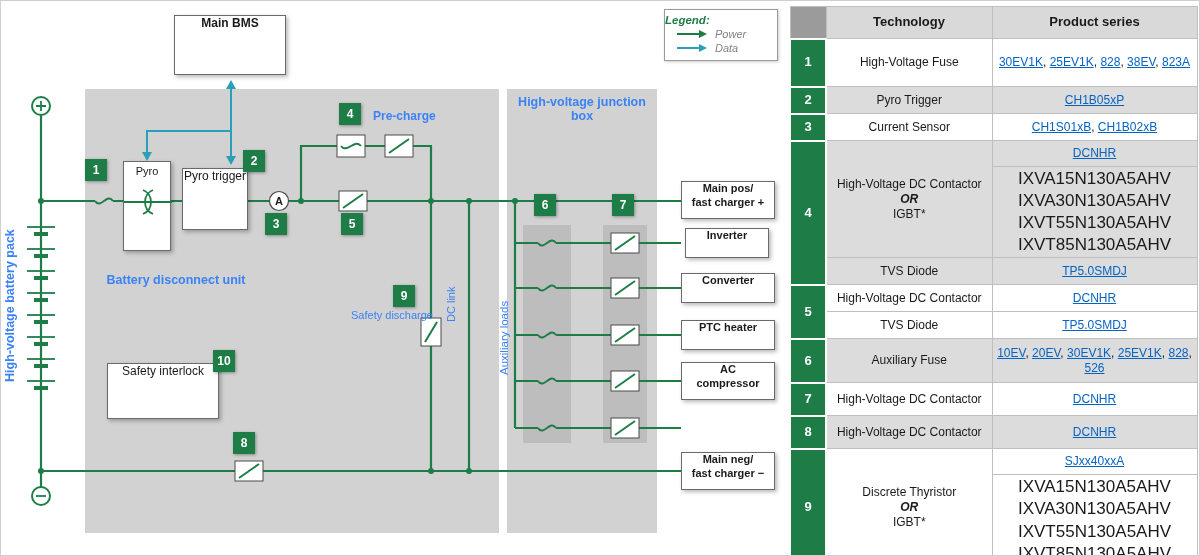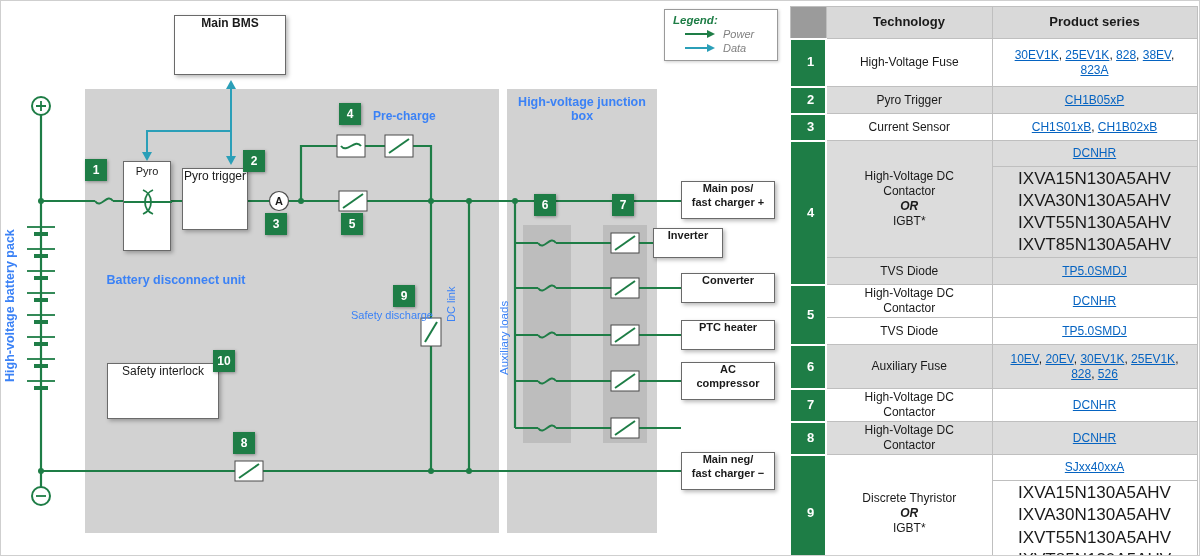--- a/index.html
+++ b/index.html
@@ -33,30 +33,30 @@
   .bold{font-weight:bold}
   .ctr{text-align:center}
   .vlabel{writing-mode:vertical-rl;transform:rotate(180deg);text-align:center}
 
   .pyrobox{padding:0}
   .pyrobox .pname{position:absolute;top:3px;left:0;right:0;text-align:center;font-size:11px}
   .pyrobox svg{position:absolute;left:0;top:0}
 
   
   .legend{position:absolute;z-index:4;background:#fff;border:1px solid #9a9a9a;
-          box-shadow:1px 1px 3px rgba(0,0,0,.2);padding:4px 8px;font-size:11px}
+          box-shadow:1px 1px 3px rgba(0,0,0,.2);padding:4px 0;font-size:11px}
   .legend .ltitle{font-weight:bold;font-style:italic;color:var(--green);font-size:11.5px;margin-bottom:2px}
   .legend .lrow{display:flex;align-items:center;gap:6px;margin:2px 0 2px 10px}
   .legend .ltxt{font-style:italic;color:#808080}
 
   
   .rtable{position:absolute;left:788px;top:5px;width:407px;height:546px;z-index:3}
   table{width:100%;height:100%;border-collapse:collapse;table-layout:fixed;font-size:12px;color:#1a1a1a}
   col.c-num{width:36px} col.c-tech{width:166px} col.c-prod{width:205px}
-  th,td{border:1px solid #bfbfbf;text-align:center;vertical-align:middle;padding:1px 16px;line-height:1.25}
+  th,td{border:1px solid #bfbfbf;text-align:center;vertical-align:middle;padding:1px 0;line-height:1.25}
   th.head{background:var(--headgray);font-weight:bold;font-size:13px}
   th.num-head{background:#9b9b9b}
   td.num{background:var(--green);color:#fff;font-weight:bold;font-size:13px;border:2px solid #fff}
   .g-even td.tech,.g-even td.prod{background:var(--rowgray)}
   .g-odd td.tech,.g-odd td.prod{background:#fff}
   td.parts{font-size:17px;white-space:pre-line;line-height:1.3}
   .block{display:block}
   .or{font-weight:bold;font-style:italic}
   a.plink{color:var(--link);text-decoration:underline}
 </style>
@@ -226,21 +226,21 @@
   <div class="badge" style="left:338px;top:102px">4</div>
   <div class="badge" style="left:340px;top:212px">5</div>
   <div class="badge" style="left:533px;top:193px">6</div>
   <div class="badge" style="left:611px;top:193px">7</div>
   <div class="badge" style="left:232px;top:431px">8</div>
   <div class="badge" style="left:392px;top:284px">9</div>
   <div class="badge" style="left:212px;top:349px">10</div>
 
   <div class="wbox outbox" style="left:680px;top:180px;width:94px;height:38px">Main pos/
 fast charger +</div>
-  <div class="wbox outbox" style="left:652px;top:227px;width:70px;height:30px">Inverter</div>
+  <div class="wbox outbox" style="left:684px;top:227px;width:84px;height:30px">Inverter</div>
   <div class="wbox outbox" style="left:680px;top:272px;width:94px;height:30px">Converter</div>
   <div class="wbox outbox" style="left:680px;top:319px;width:94px;height:30px">PTC heater</div>
   <div class="wbox outbox" style="left:680px;top:361px;width:94px;height:38px;padding:0 12px">AC compressor</div>
   <div class="wbox outbox" style="left:680px;top:451px;width:94px;height:38px">Main neg/
 fast charger −</div>
 
   <div class="legend" style="left:663px;top:8px;width:114px">
     <div class="ltitle">Legend:</div>
     <div class="lrow">
       <svg width="34" height="10">

